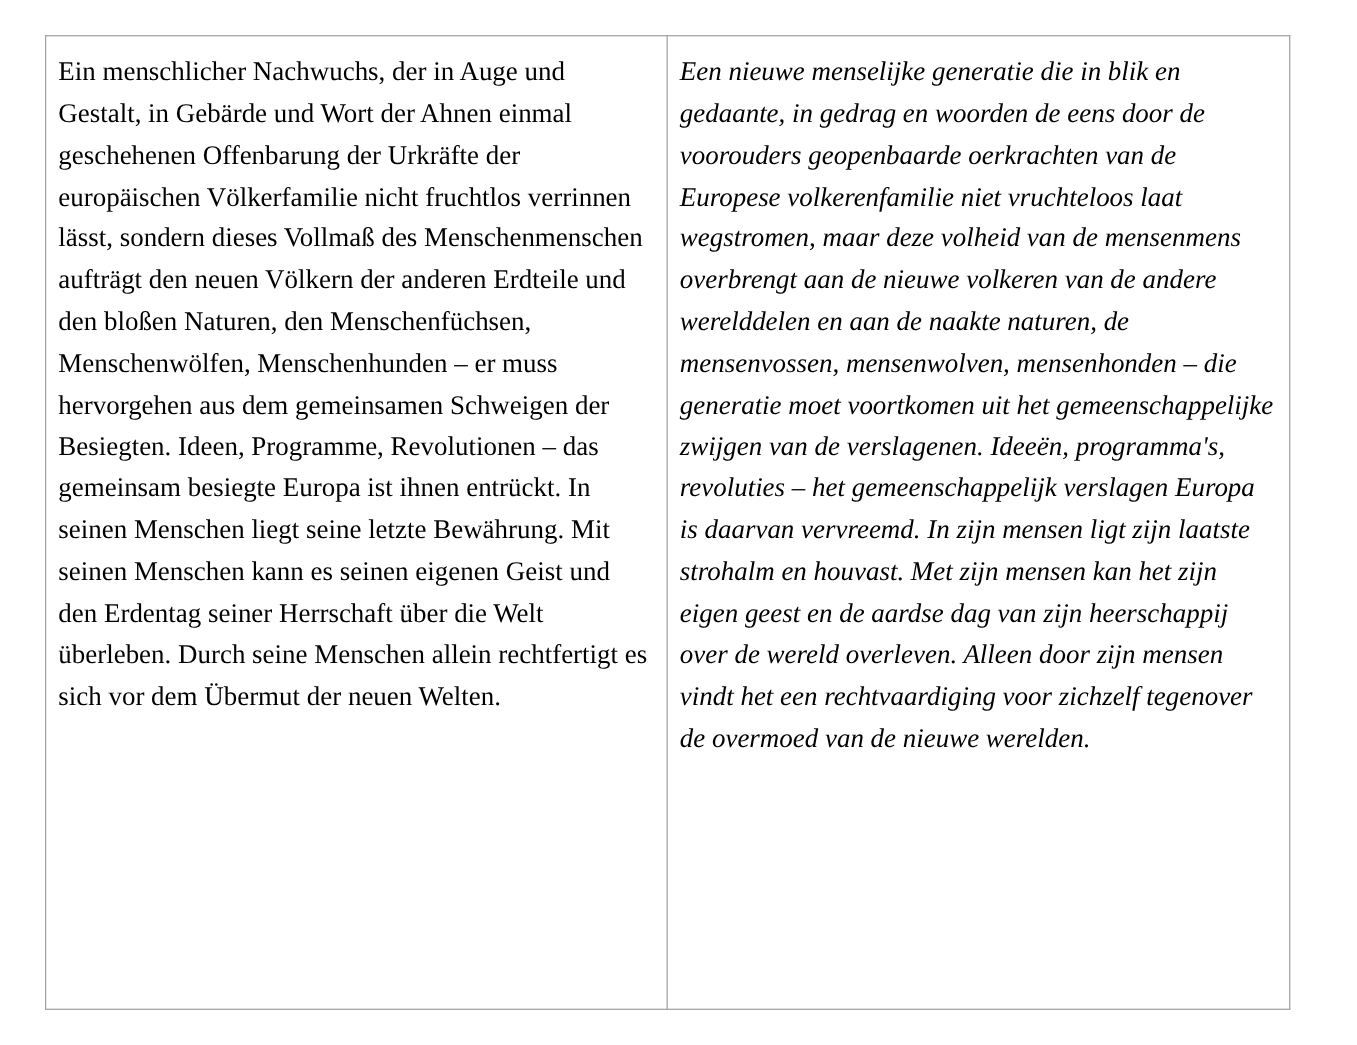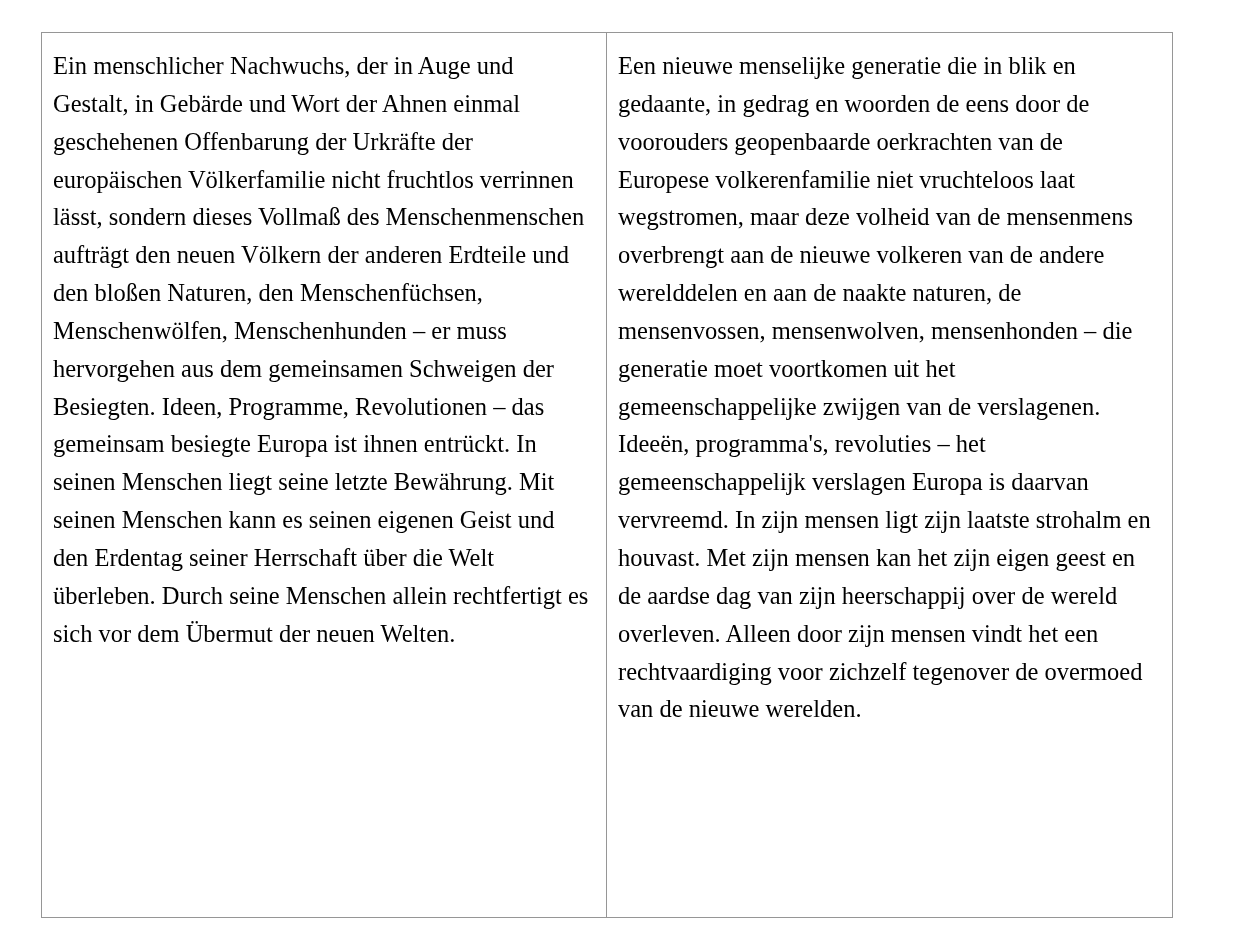--- a/index.html
+++ b/index.html
@@ -33,21 +33,21 @@
     height: 100%;
     table-layout: fixed;
   }
   table.bilingual td {
     border: 1px solid #969696;
     vertical-align: top;
     padding: 14px 14px 14px 11px;
     box-sizing: border-box;
   }
   td.col-left  { width: 565px; }
-  td.col-right { width: 566px; }
+  td.col-right { width: 566px; font-style: italic; }
   .cell-text {
     font-family: "Liberation Serif", serif;
     font-size: 24.5px;
     line-height: 1.545;
     text-align: left;
     white-space: pre-wrap;
     word-wrap: break-word;
     hyphens: none;
   }
 </style>

